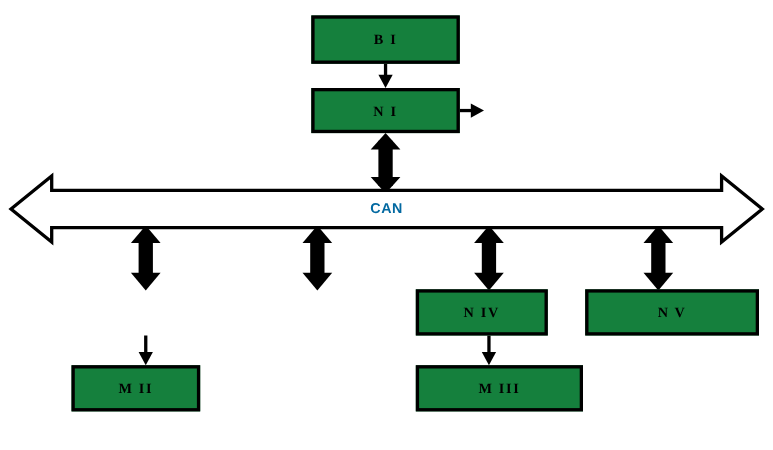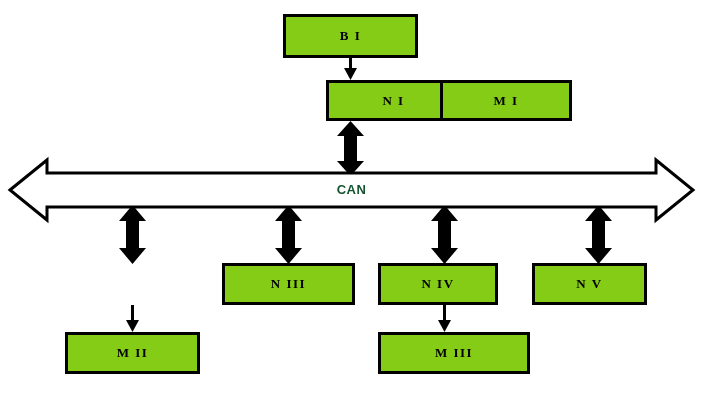--- a/index.html
+++ b/index.html
@@ -14,21 +14,21 @@
     position: relative;
     width: 703px;
     height: 409px;
     background: #ffffff;
     overflow: hidden;
   }
   .node-box {
     position: absolute;
     box-sizing: border-box;
     border: 3px solid #000000;
-    background: #84cc16;
+    background: #15803d;
     display: flex;
     align-items: center;
     justify-content: center;
     color: #000000;
     font-weight: bold;
     font-size: 13px;
     letter-spacing: 1.5px;
     font-family: "Liberation Serif", serif;
   }
   .bus-svg, .conn-svg {
@@ -37,21 +37,21 @@
     top: 0;
     width: 703px;
     height: 409px;
     pointer-events: none;
   }
   .bus-label {
     position: absolute;
     font-family: "Liberation Sans", sans-serif;
     font-weight: bold;
     font-size: 13px;
-    color: #14532d;
+    color: #0369a1;
     letter-spacing: 0.5px;
     text-align: center;
   }
 </style>
 </head>
 <body>
 
 <div id="canvas">
 
   <svg class="conn-svg" viewBox="0 0 703 409" xmlns="http://www.w3.org/2000/svg">
@@ -108,28 +108,26 @@
   </svg>
 
   <svg class="bus-svg" viewBox="0 0 703 409" xmlns="http://www.w3.org/2000/svg">
     <polygon points="10,190 47,160 47,173 656,173 656,160 693,190 656,220 656,207 47,207 47,220" fill="#ffffff" stroke="#000000" stroke-width="3" stroke-linejoin="miter"></polygon>
   </svg>
 
   <div class="bus-label" style="left:0; top:182px; width:703px;">CAN</div>
 
   <div class="node-box" style="left:283px; top:14px; width:135px; height:44px;">B I</div>
 
-  <div class="node-box" style="left:283px; top:80px; width:135px; height:41px;margin-left:43px;">N I</div>
-
-  <div class="node-box" style="left:440px; top:80px; width:132px; height:41px;">M I</div>
+  <div class="node-box" style="left:283px; top:80px; width:135px; height:41px;">N I</div>
 
 
-  <div class="node-box" style="left:222px; top:263px; width:133px; height:42px;">N III</div>
+
 
   <div class="node-box" style="left:378px; top:263px; width:120px; height:42px;">N IV</div>
 
-  <div class="node-box" style="left:532px; top:263px; width:115px; height:42px;">N V</div>
+  <div class="node-box" style="left:532px; top:263px; width:158px; height:42px;">N V</div>
 
-  <div class="node-box" style="left:65px; top:332px; width:135px; height:42px;">M II</div>
+  <div class="node-box" style="left:65px; top:332px; width:117px; height:42px;">M II</div>
 
   <div class="node-box" style="left:378px; top:332px; width:152px; height:42px;">M III</div>
 
 </div>
 
 </body></html>

